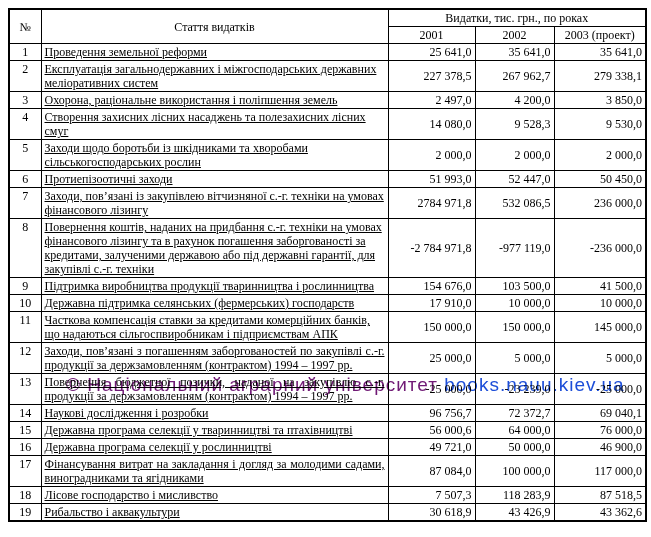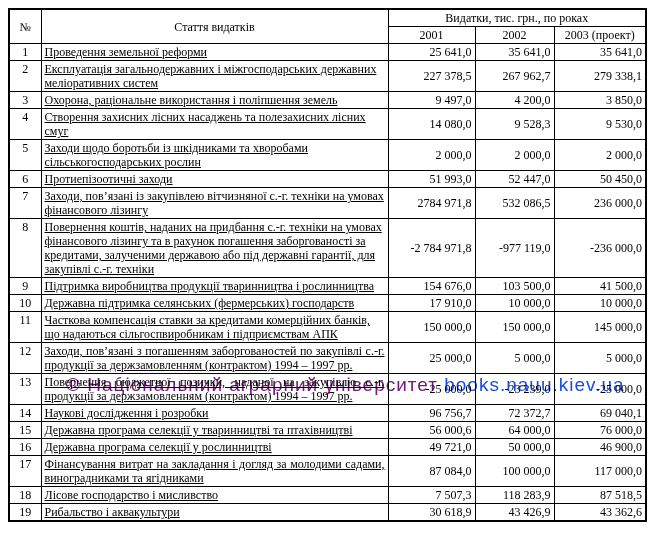--- a/index.html
+++ b/index.html
@@ -113,21 +113,21 @@
       <tr>
         <td class="c-num">2</td>
         <td class="c-art">Експлуатація загальнодержавних і міжгосподарських державних меліоративних систем</td>
         <td class="c-val">227 378,5</td>
         <td class="c-val">267 962,7</td>
         <td class="c-val">279 338,1</td>
       </tr>
       <tr>
         <td class="c-num">3</td>
         <td class="c-art">Охорона, раціональне використання і поліпшення земель</td>
-        <td class="c-val">9 497,0</td>
+        <td class="c-val">2 497,0</td>
         <td class="c-val">4 200,0</td>
         <td class="c-val">3 850,0</td>
       </tr>
       <tr>
         <td class="c-num">4</td>
         <td class="c-art">Створення захисних лісних насаджень та полезахисних лісних смуг</td>
         <td class="c-val">14 080,0</td>
         <td class="c-val">9 528,3</td>
         <td class="c-val">9 530,0</td>
       </tr>

